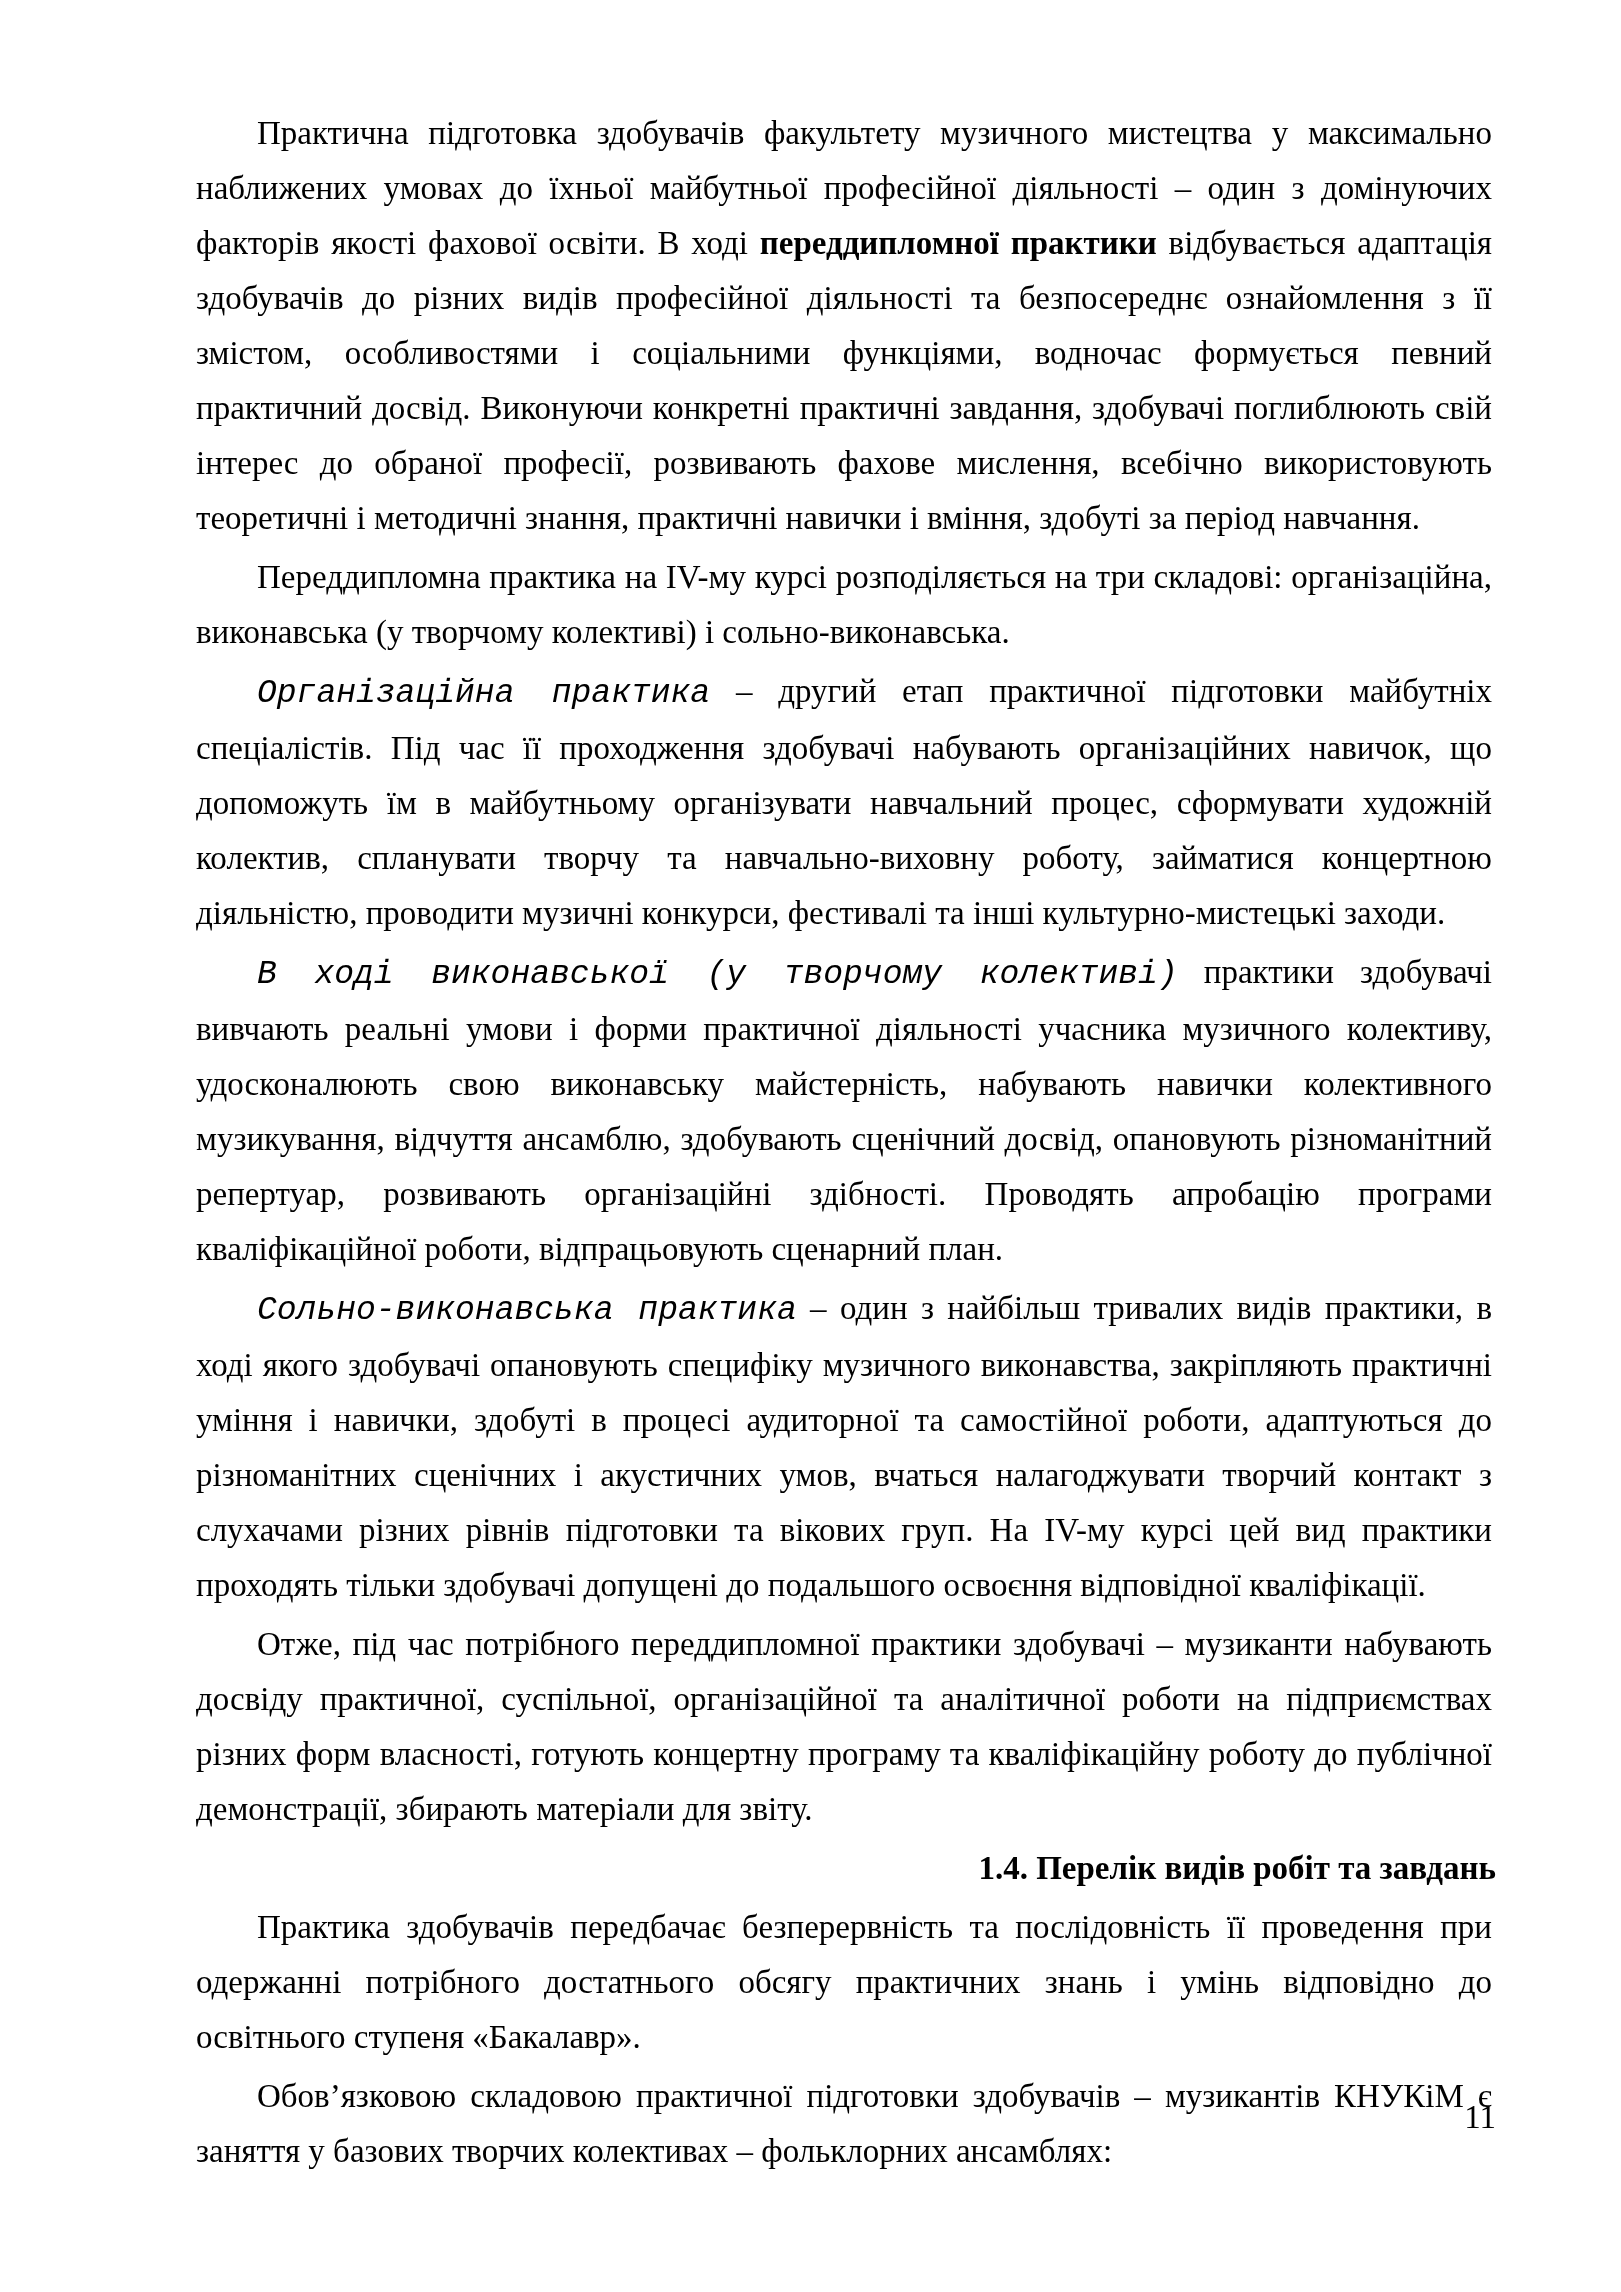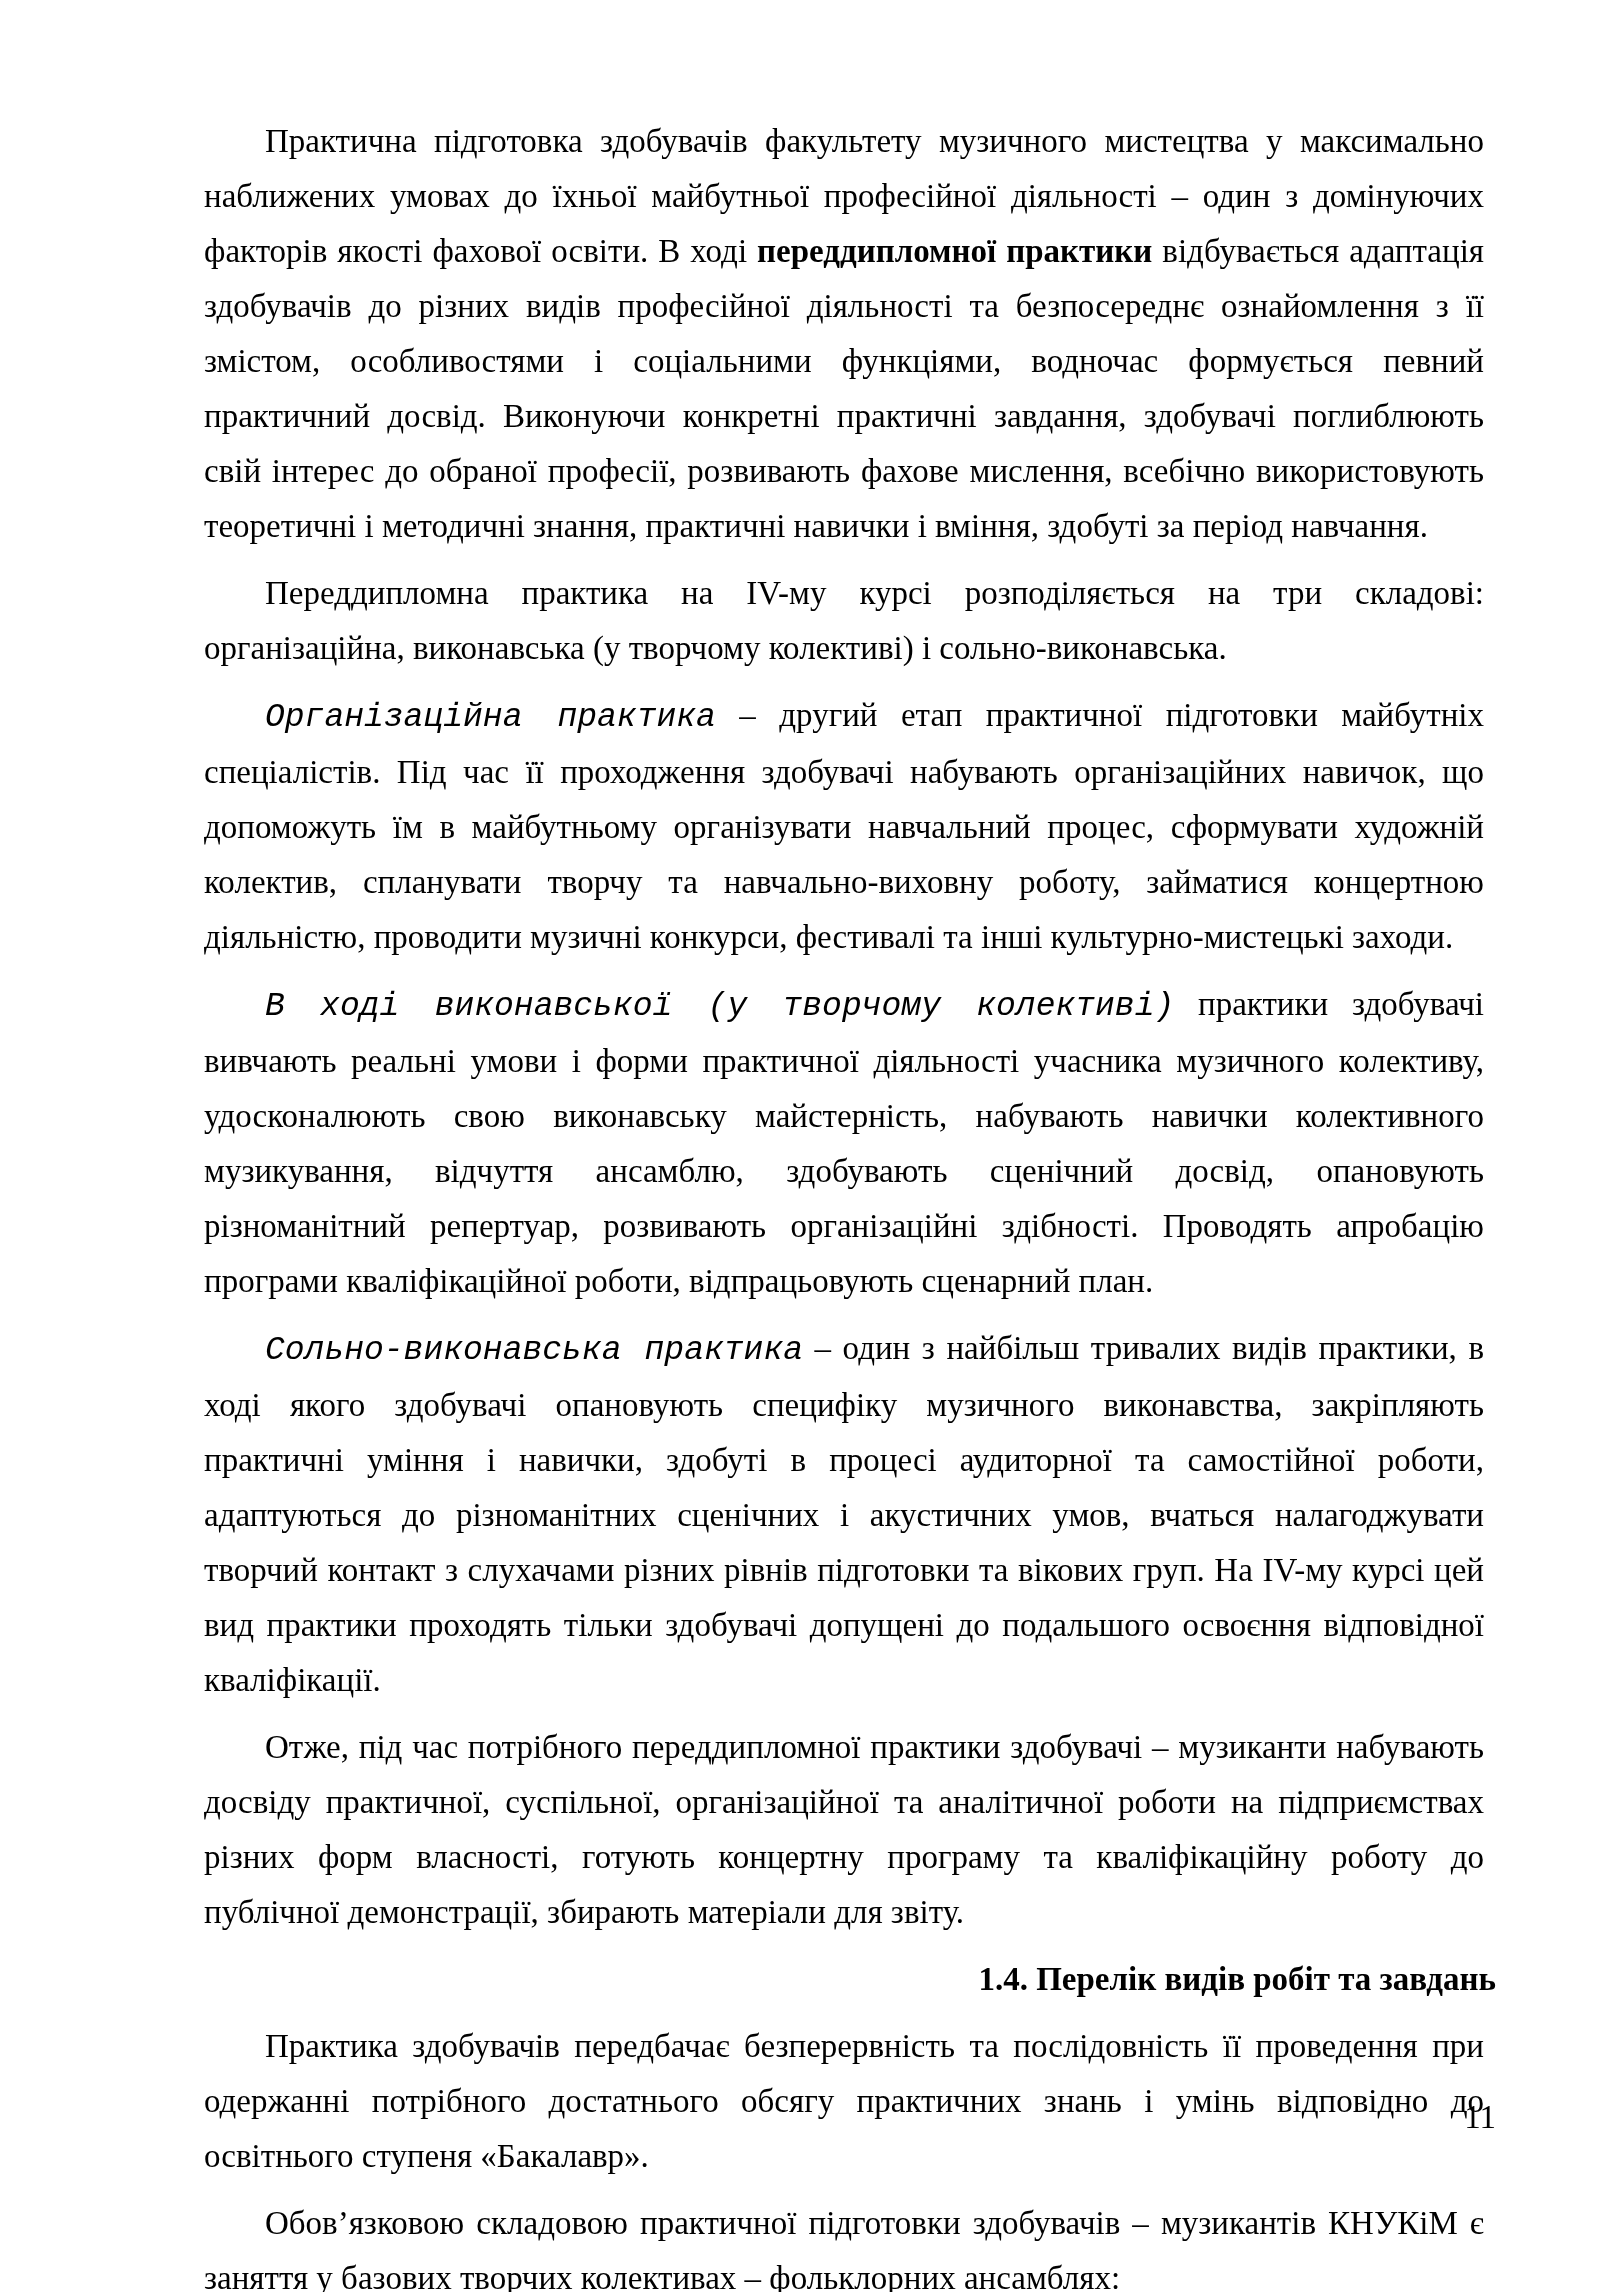--- a/index.html
+++ b/index.html
@@ -26,21 +26,21 @@
   }
 
   .text-column {
     position: absolute;
     left: 192px;
     top: 102px;
     width: 1304px;
   }
 
   p.body-par {
-    margin: 12px;
+    margin: 4px;
     text-indent: 61px;
     text-align: justify;
     font-size: 33px;
     line-height: 55px;
     letter-spacing: 0px;
     word-spacing: 0px;
     -webkit-hyphens: none;
     hyphens: none;
   }
 

